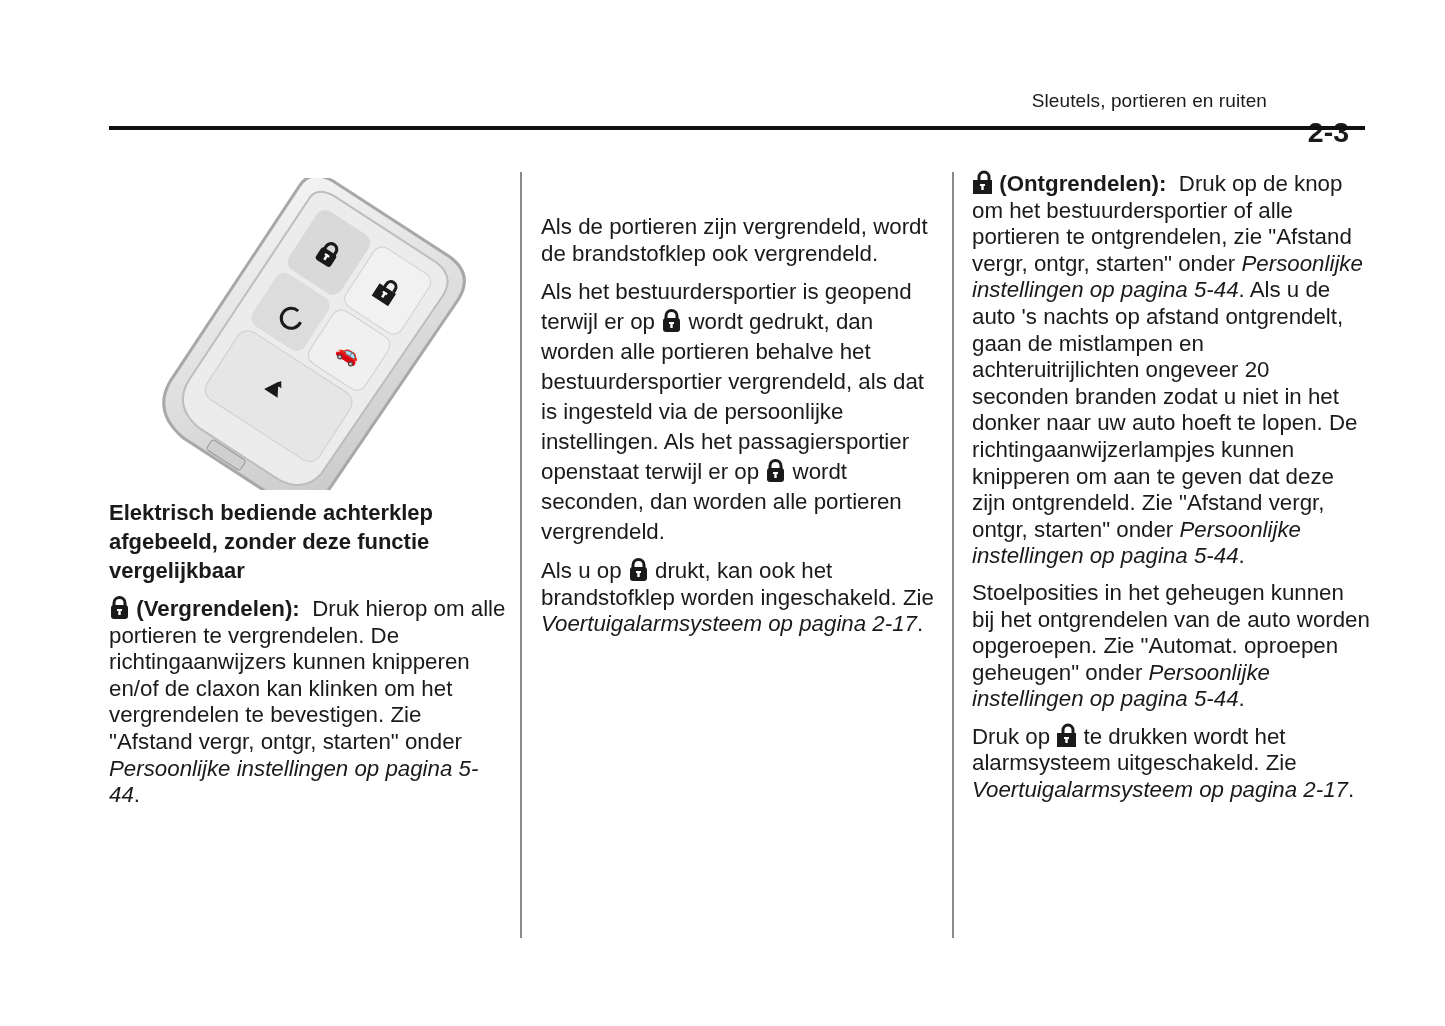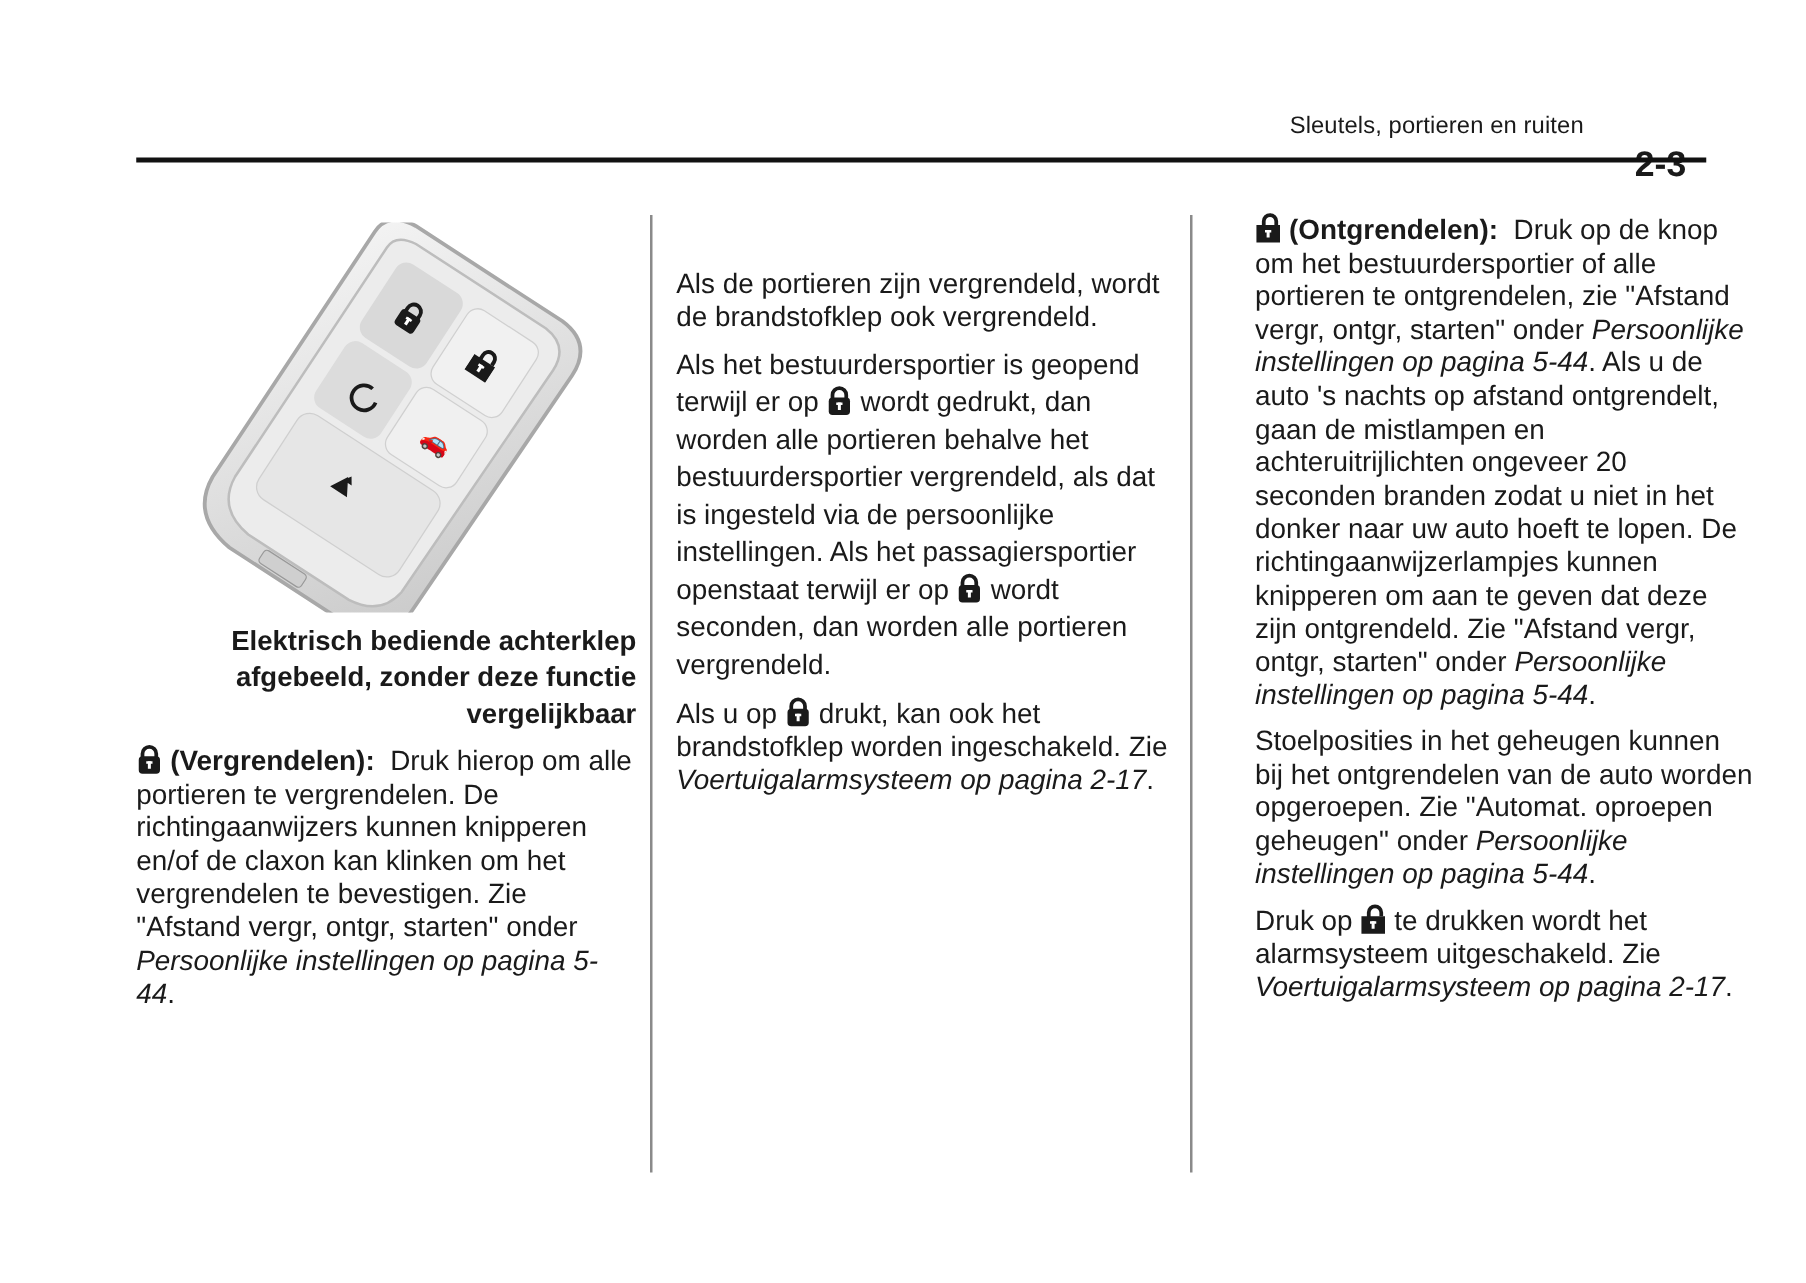--- a/index.html
+++ b/index.html
@@ -21,28 +21,28 @@
   .header-rule {
     position: absolute; left: 0; top: 38px; width: 1256px; height: 4px; background: #111;
   }
   .col {
     position: absolute; top: 170px;
     font-size: 22.3px; line-height: 26.6px;
   }
   .col p { margin: 0 0 10px 0; }
   .col1 { left: 109px; width: 400px; }
   .col2 { left: 541px; width: 400px; margin-top: 44px; }
-  .col3 { left: 972px; width: 400px; margin-left: 32px; }
+  .col3 { left: 972px; width: 400px; }
   .divider { position: absolute; width: 2px; background: #8a8a8a; top: 172px; height: 766px; }
   .div1 { left: 520px; }
   .div2 { left: 952px; }
   .it { font-style: italic; }
   .b { font-weight: bold; }
   .caption {
-    font-weight: bold; text-align: right; font-size: 22px; line-height: 29px;
+    font-weight: bold; text-align: left; font-size: 22px; line-height: 29px;
     margin: 8px 0 10px 0 !important;
   }
   .fob { display: block; width: 395px; height: 312px; margin: 8px 0 0 0; }
   .lock { display: inline-block; width: 19px; height: 25px; vertical-align: -4px; margin: 0 1px; }
   .tall { line-height: 30px; }
 </style>
 </head>
 <body>
 
 <svg width="0" height="0" style="position:absolute">

